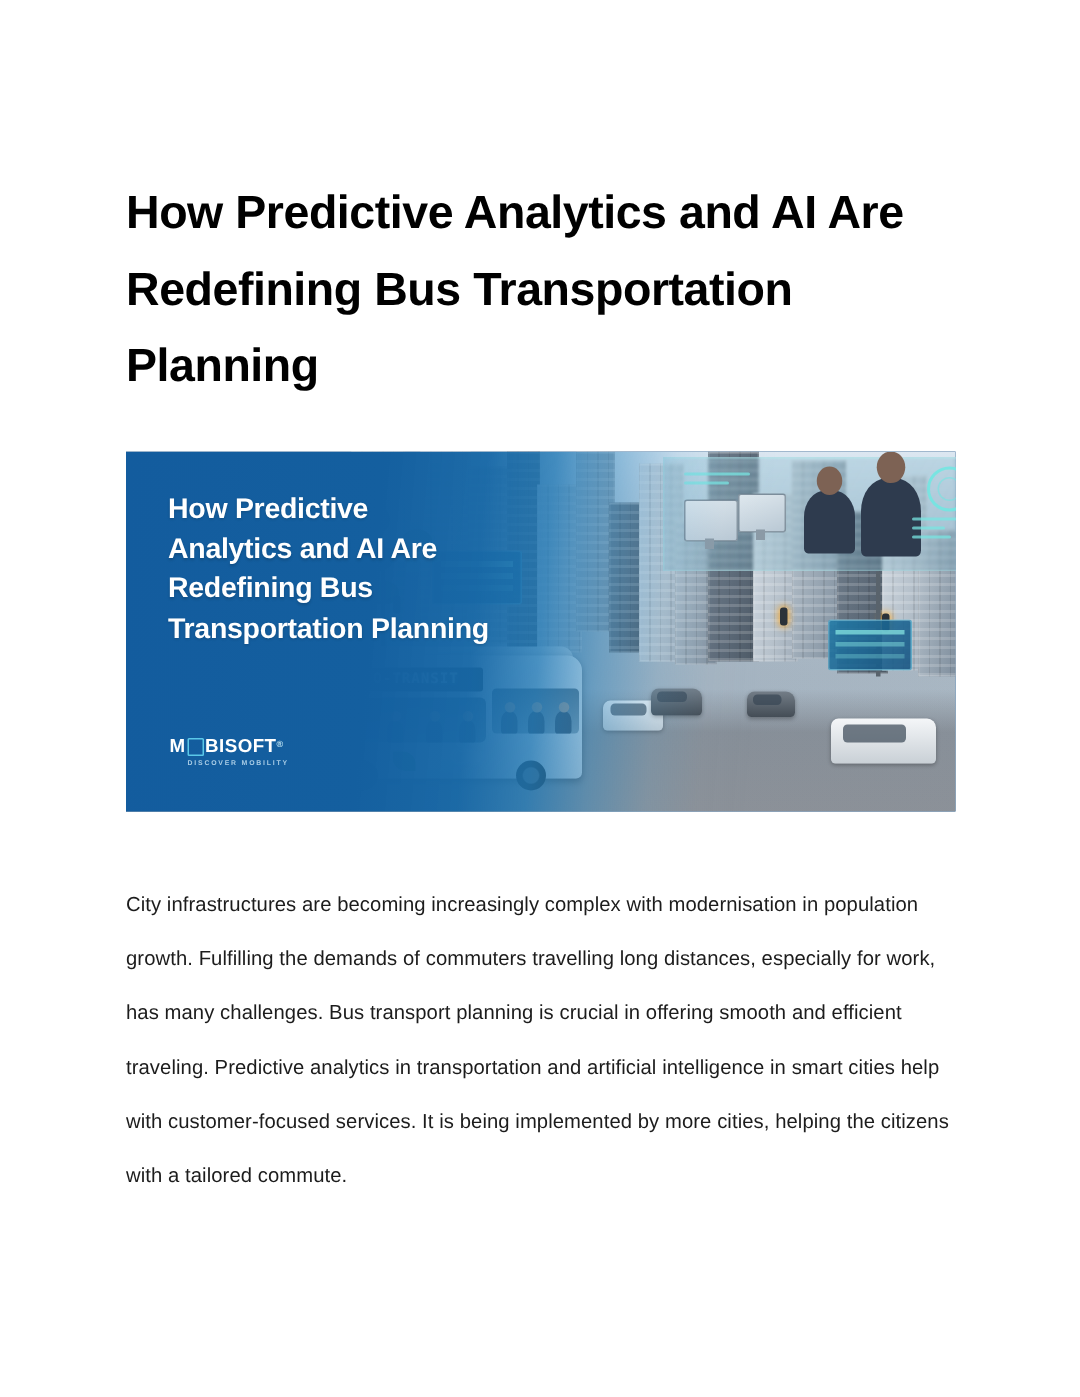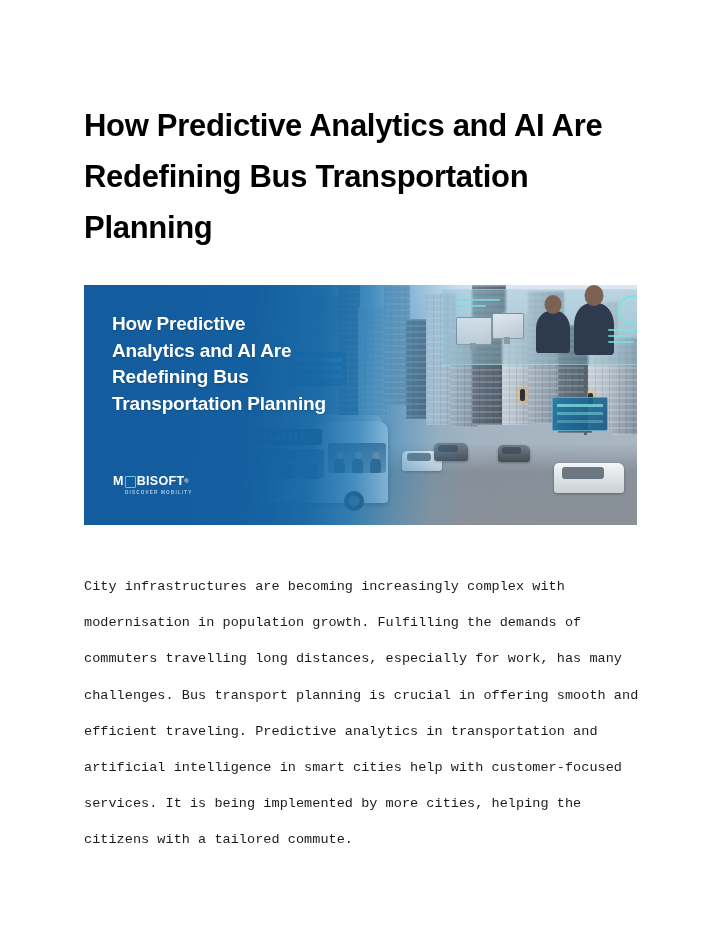--- a/index.html
+++ b/index.html
@@ -19,21 +19,21 @@
   .page {
     position: relative;
     width: 720px;
     height: 931px;
     background: #ffffff;
   }
 
   .content {
     position: absolute;
     left: 84px;
-    top: 100px;
+    top: 116px;
     width: 554px;
   }
 
   
   .article-title {
     font-size: 31px;
     line-height: 51px;
     font-weight: bold;
     letter-spacing: -0.3px;
     color: #000000;
@@ -339,21 +339,20 @@
 
   
   .body-copy {
     margin-top: 44px;
     width: 556px;
     font-size: 13.5px;
     line-height: 36.2px;
     color: #1c1c1c;
     letter-spacing: 0.05px;
     text-align: left;
-    font-family: Liberation Mono, monospace;
   }
 </style>
 </head>
 <body>
 
 <div class="page">
   <div class="content">
 
     <h1 class="article-title">How Predictive Analytics and AI Are Redefining Bus Transportation Planning</h1>
 

